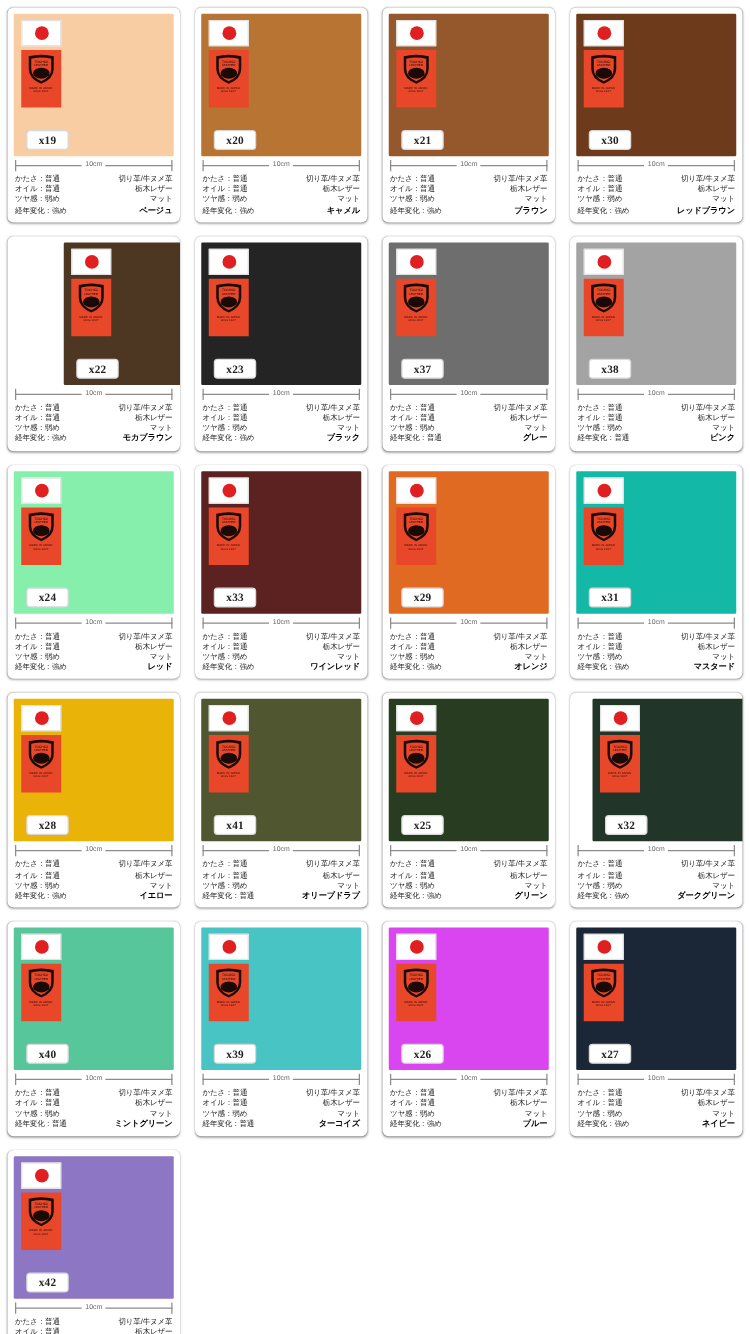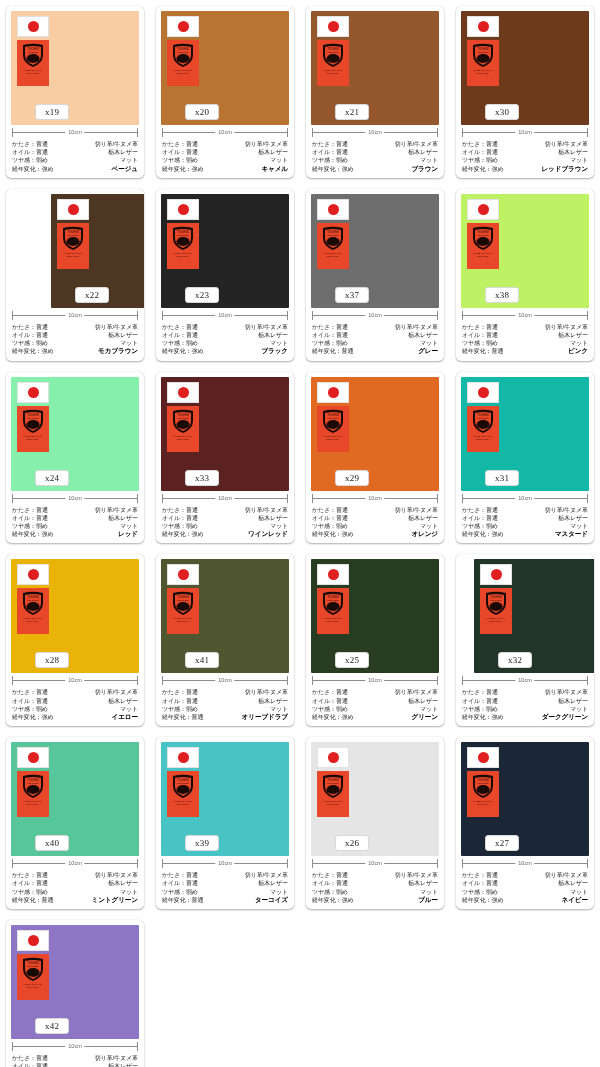--- a/index.html
+++ b/index.html
@@ -76,27 +76,27 @@
     font-size: 2.4px;
     color: #2a0d06;
     line-height: 1.25;
     text-align: center;
     letter-spacing: 0.1px;
     margin-top: 1px;
     transform: scale(0.95);
   }
   .code {
     position: absolute;
-    left: 24px;
+    left: 10px;
     bottom: 5px;
     background: #ffffff;
     border: 1px solid #d8d8d8;
     border-radius: 3px;
     font-size: 9px;
-    font-weight: normal;
+    font-weight: bold;
     color: #222222;
     padding: 2px 9px 2px 9px;
     letter-spacing: 0.2px;
     font-family: "Liberation Serif", "DejaVu Serif", serif;
   }
   .ruler {
     position: relative;
     height: 11px;
     margin: 2px 1px 1px 1px;
   }
@@ -481,21 +481,21 @@
           <span>栃木レザー</span>
           <span>マット</span>
           <span class="colorname">グレー</span>
         </div>
       </div>
     </div>
   </div>
 
   <div class="cell">
     <div class="card">
-      <div class="swatch" style="background: #bef264; padding-left: 44px;">
+      <div class="swatch" style="background: #a3a3a3; padding-left: 44px;">
         <div class="tags">
           <div class="flag">
             <div class="flag-circle"></div>
           </div>
           <div class="brandtag">
             <svg width="26" height="26" viewBox="0 0 26 26">
               <path d="M3 3 Q13 0.5 23 3 L23 13 Q23 21 13 25 Q3 21 3 13 Z" fill="#1a0a05"></path>
               <path d="M5 5 Q13 2.8 21 5 L21 13 Q21 19.5 13 23 Q5 19.5 5 13 Z" fill="#e8472a"></path>
               <text x="13" y="8.2" font-size="2.6" fill="#1a0a05" text-anchor="middle" font-family="Liberation Sans, sans-serif">TOCHIGI</text>
               <text x="13" y="10.8" font-size="2.4" fill="#1a0a05" text-anchor="middle" font-family="Liberation Sans, sans-serif">LEATHER</text>
@@ -998,21 +998,21 @@
           <span>栃木レザー</span>
           <span>マット</span>
           <span class="colorname">ターコイズ</span>
         </div>
       </div>
     </div>
   </div>
 
   <div class="cell">
     <div class="card">
-      <div class="swatch" style="background: #e5e5e5;">
+      <div class="swatch" style="background: #d946ef;">
         <div class="tags">
           <div class="flag">
             <div class="flag-circle"></div>
           </div>
           <div class="brandtag">
             <svg width="26" height="26" viewBox="0 0 26 26">
               <path d="M3 3 Q13 0.5 23 3 L23 13 Q23 21 13 25 Q3 21 3 13 Z" fill="#1a0a05"></path>
               <path d="M5 5 Q13 2.8 21 5 L21 13 Q21 19.5 13 23 Q5 19.5 5 13 Z" fill="#e8472a"></path>
               <text x="13" y="8.2" font-size="2.6" fill="#1a0a05" text-anchor="middle" font-family="Liberation Sans, sans-serif">TOCHIGI</text>
               <text x="13" y="10.8" font-size="2.4" fill="#1a0a05" text-anchor="middle" font-family="Liberation Sans, sans-serif">LEATHER</text>

